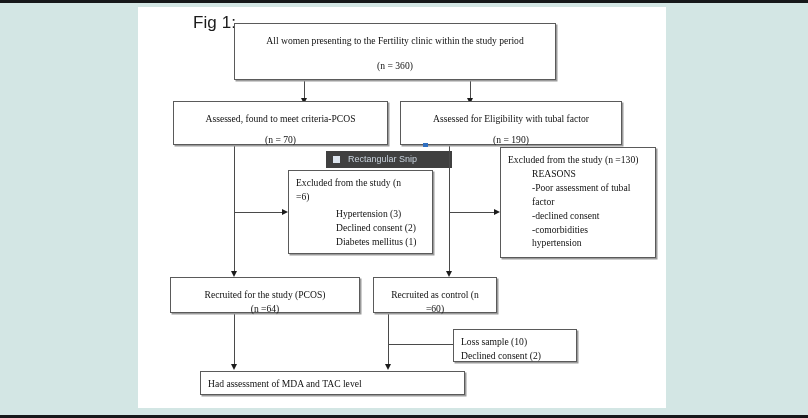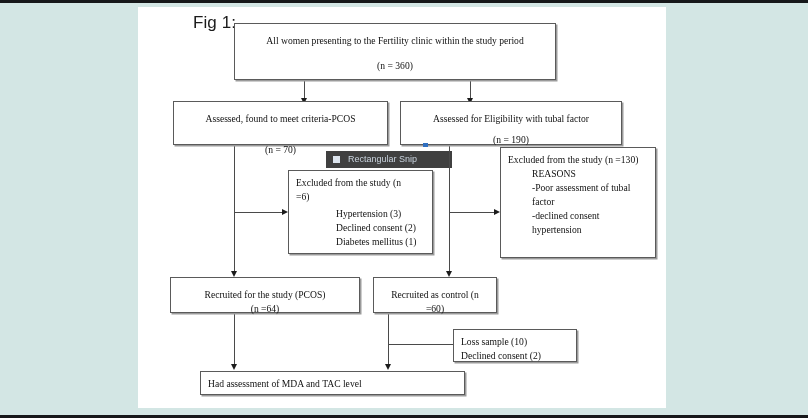--- a/index.html
+++ b/index.html
@@ -147,21 +147,21 @@
     </div>
 
     <div class="vline" style="left:166px; top:73px; height:20px;"></div>
     <div class="arrow-down" style="left:163px; top:91px;"></div>
 
     <div class="vline" style="left:332px; top:73px; height:20px;"></div>
     <div class="arrow-down" style="left:329px; top:91px;"></div>
 
     <div class="node center pad-c" style="left:35px; top:94px; width:215px; height:44px;">
       <div class="line">Assessed, found to meet criteria-PCOS</div>
-      <div class="line" style="margin-top:17px;">(n = 70)</div>
+      <div class="line" style="margin-top:7px;">(n = 70)</div>
     </div>
 
     <div class="node center pad-c" style="left:262px; top:94px; width:222px; height:44px;">
       <div class="line">Assessed for Eligibility with tubal factor</div>
       <div class="line" style="margin-top:7px;">(n = 190)</div>
     </div>
     <div class="handle" style="left:285px; top:136px;"></div>
 
     <div class="vline" style="left:96px; top:138px; height:130px;"></div>
     <div class="arrow-down" style="left:93px; top:264px;"></div>
@@ -182,20 +182,21 @@
 
     <div class="hline" style="left:311px; top:205px; width:49px;"></div>
     <div class="arrow-right" style="left:356px; top:202px;"></div>
 
     <div class="node pad-l" style="left:362px; top:140px; width:156px; height:111px;">
       <div class="line">Excluded from the study (n =130)</div>
       <div class="line indent-sm">REASONS</div>
       <div class="line indent-sm">-Poor assessment of tubal</div>
       <div class="line indent-sm">factor</div>
       <div class="line indent-sm">-declined consent</div>
+      <div class="line indent-sm">-comorbidities</div>
       <div class="line indent-sm">hypertension</div>
     </div>
 
     <div class="node center pad-c" style="left:32px; top:270px; width:190px; height:36px;">
       <div class="line">Recruited for the study (PCOS)</div>
       <div class="line">(n =64)</div>
     </div>
 
     <div class="node center pad-c" style="left:235px; top:270px; width:124px; height:36px;">
       <div class="line">Recruited as control (n</div>

